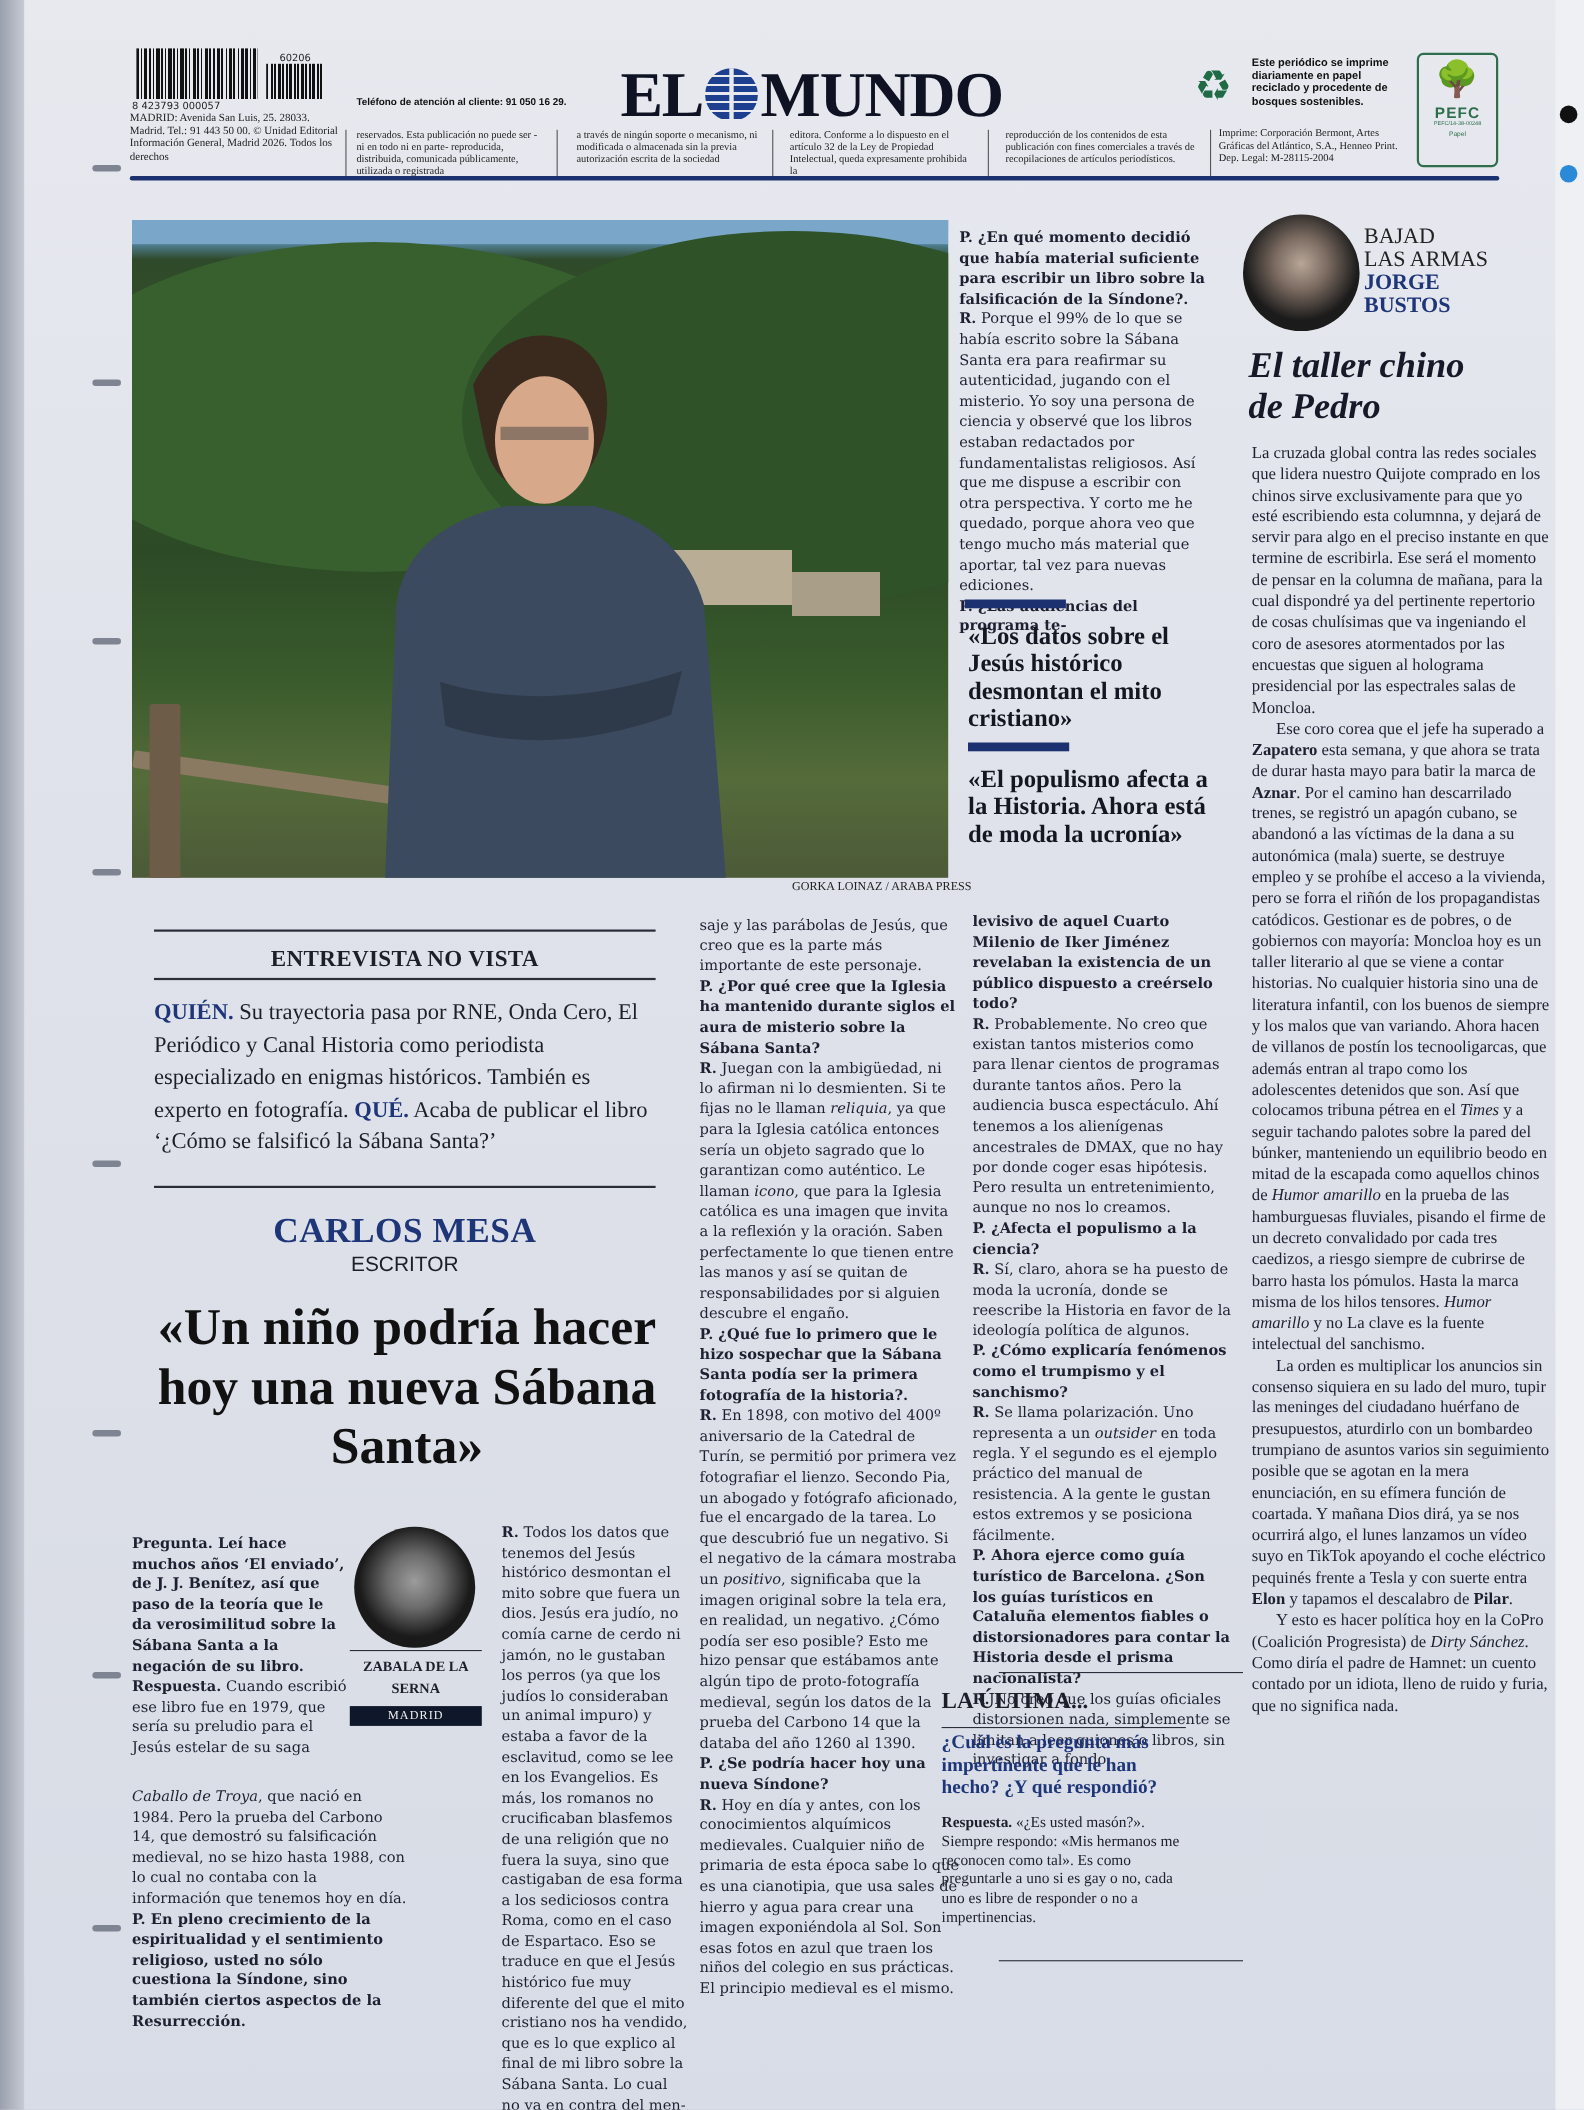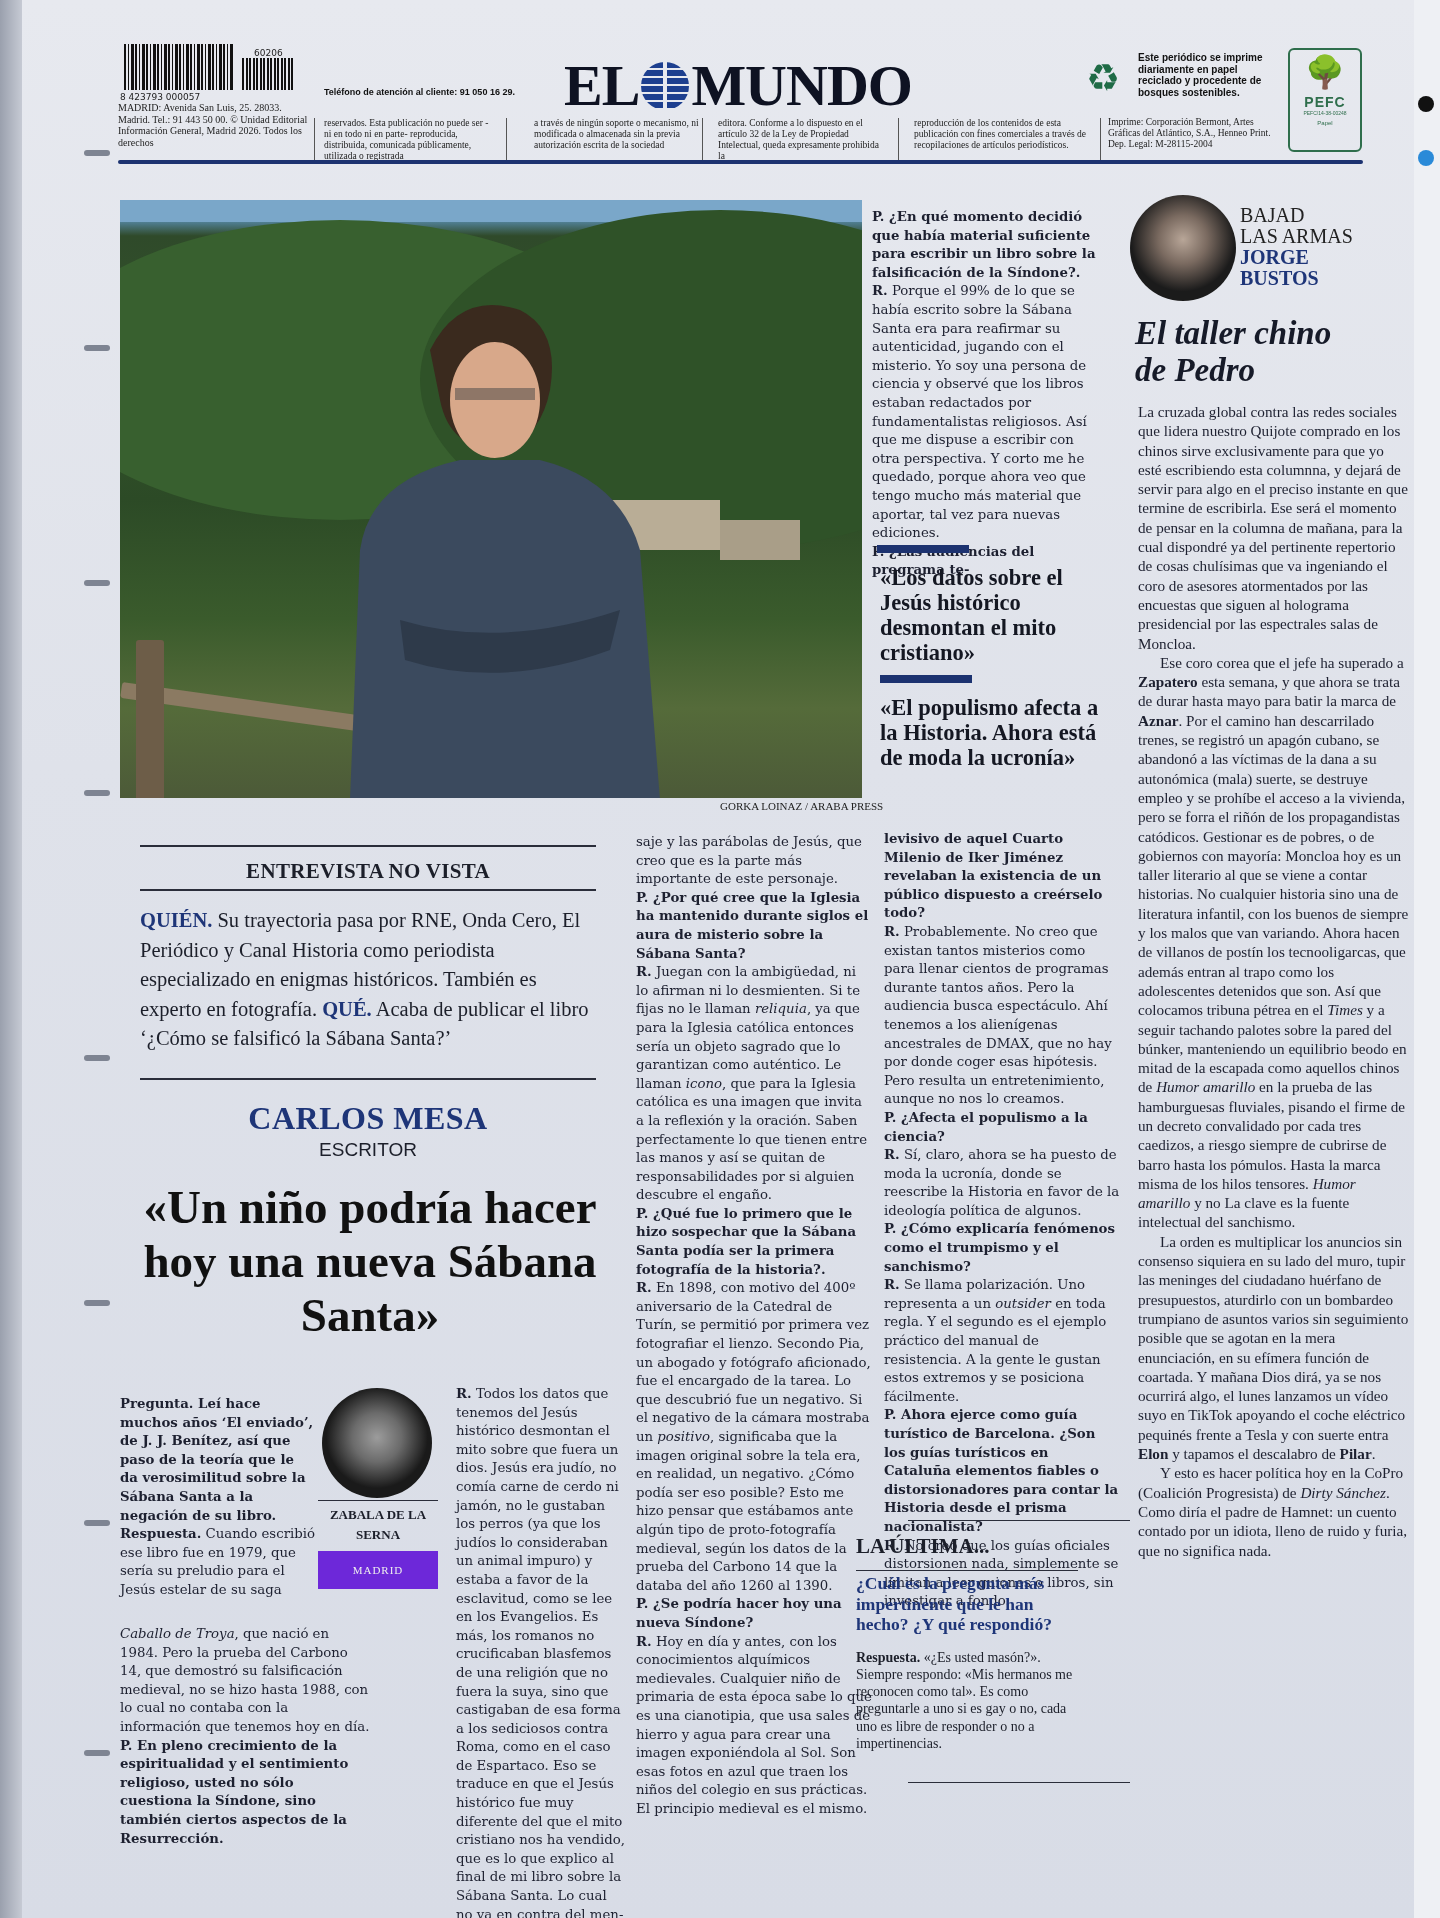--- a/index.html
+++ b/index.html
@@ -50,21 +50,21 @@
   .entre-title{text-align:center;font-family:"Liberation Serif",serif;font-weight:bold;font-size:21px;letter-spacing:0.3px;}
   .entre-body{font-family:"Liberation Serif",serif;font-size:20.5px;line-height:29.5px;margin-top:14px;}
   .entre-body .kw{color:#1e3578;font-weight:bold;}
   .name-hd{position:absolute;left:140px;top:1100px;width:456px;text-align:center;}
   .name-hd .nm{font-family:"Liberation Serif",serif;font-weight:bold;font-size:32px;color:#1e3578;letter-spacing:0.5px;}
   .name-hd .role{font-family:"Liberation Sans",sans-serif;font-size:19px;margin-top:2px;}
   .headline{position:absolute;left:140px;top:1180px;width:460px;text-align:center;font-family:"Liberation Serif",serif;font-weight:bold;font-size:47px;line-height:54px;color:#111;}
   .avatar{position:absolute;border-radius:50%;background:radial-gradient(circle at 50% 45%,#9c9c9c 0%,#6b6b6b 30%,#1a1a1a 62%);}
   .byline{position:absolute;left:318px;top:1505px;width:120px;text-align:center;}
   .byline .n{font-family:"Liberation Serif",serif;font-weight:bold;font-size:13px;line-height:20px;}
-  .byline .city{margin-top:6px;background:#6d28d9;color:#eee;font-family:"Liberation Serif",serif;font-size:11px;letter-spacing:1px;padding:13px 0;}
+  .byline .city{margin-top:6px;background:#0f172a;color:#eee;font-family:"Liberation Serif",serif;font-size:11px;letter-spacing:1px;padding:3px 0;}
   .pull{position:absolute;left:880px;font-family:"Liberation Serif",serif;font-weight:bold;font-size:22.5px;line-height:25px;color:#141722;}
   .pull-bar{position:absolute;width:92px;height:8px;background:#1c3270;}
   .col-head{position:absolute;left:1240px;top:205px;font-family:"Liberation Serif",serif;font-size:20px;line-height:21px;}
   .col-head .sec{color:#222;}
   .col-head .auth{color:#1e3578;font-weight:bold;}
   .col-title{position:absolute;left:1135px;top:315px;font-family:"Liberation Serif",serif;font-style:italic;font-weight:bold;font-size:33px;line-height:37px;color:#161a28;}
   .ultima{position:absolute;left:856px;top:1520px;width:222px;}
   .ultima .t{font-family:"Liberation Serif",serif;font-weight:bold;font-size:21px;}
   .ultima .q{font-family:"Liberation Serif",serif;font-weight:bold;font-size:17.5px;line-height:20.5px;color:#1e3578;margin-top:14px;}
   .ultima .a{font-family:"Liberation Serif",serif;font-size:14px;line-height:17.3px;margin-top:14px;}
@@ -96,21 +96,21 @@
   <div class="phone">Teléfono de atención al cliente: 91 050 16 29.</div>
   <div class="logo">
     <span>EL</span>
     <span class="globe"></span>
     <span>MUNDO</span>
   </div>
   <div class="legal small-sans" style="left:0;top:62px;width:190px;font-size:10px;line-height:11.5px;">MADRID: Avenida San Luis, 25. 28033. Madrid. Tel.: 91 443 50 00. © Unidad Editorial Información General, Madrid 2026. Todos los derechos</div>
   <div class="vsep" style="left:196px"></div>
   <div class="legal small-sans" style="left:206px;width:170px">reservados. Esta publicación no puede ser -ni en todo ni en parte- reproducida, distribuida, comunicada públicamente, utilizada o registrada</div>
   <div class="vsep" style="left:388px"></div>
-  <div class="legal small-sans" style="left:416px;width:170px">a través de ningún soporte o mecanismo, ni modificada o almacenada sin la previa autorización escrita de la sociedad</div>
+  <div class="legal small-sans" style="left:406px;width:170px">a través de ningún soporte o mecanismo, ni modificada o almacenada sin la previa autorización escrita de la sociedad</div>
   <div class="vsep" style="left:584px"></div>
   <div class="legal small-sans" style="left:600px;width:170px">editora. Conforme a lo dispuesto en el artículo 32 de la Ley de Propiedad Intelectual, queda expresamente prohibida la</div>
   <div class="vsep" style="left:780px"></div>
   <div class="legal small-sans" style="left:796px;width:180px">reproducción de los contenidos de esta publicación con fines comerciales a través de recopilaciones de artículos periodísticos.</div>
   <div class="recycle">♻</div>
   <div class="eco">Este periódico se imprime diariamente en papel reciclado y procedente de bosques sostenibles.</div>
   <div class="vsep" style="left:982px"></div>
   <div class="printer small-sans" style="width:170px">Imprime: Corporación Bermont, Artes Gráficas del Atlántico, S.A., Henneo Print. Dep. Legal: M-28115-2004</div>
   <div class="pefc">
     <div class="tree">🌳</div>

